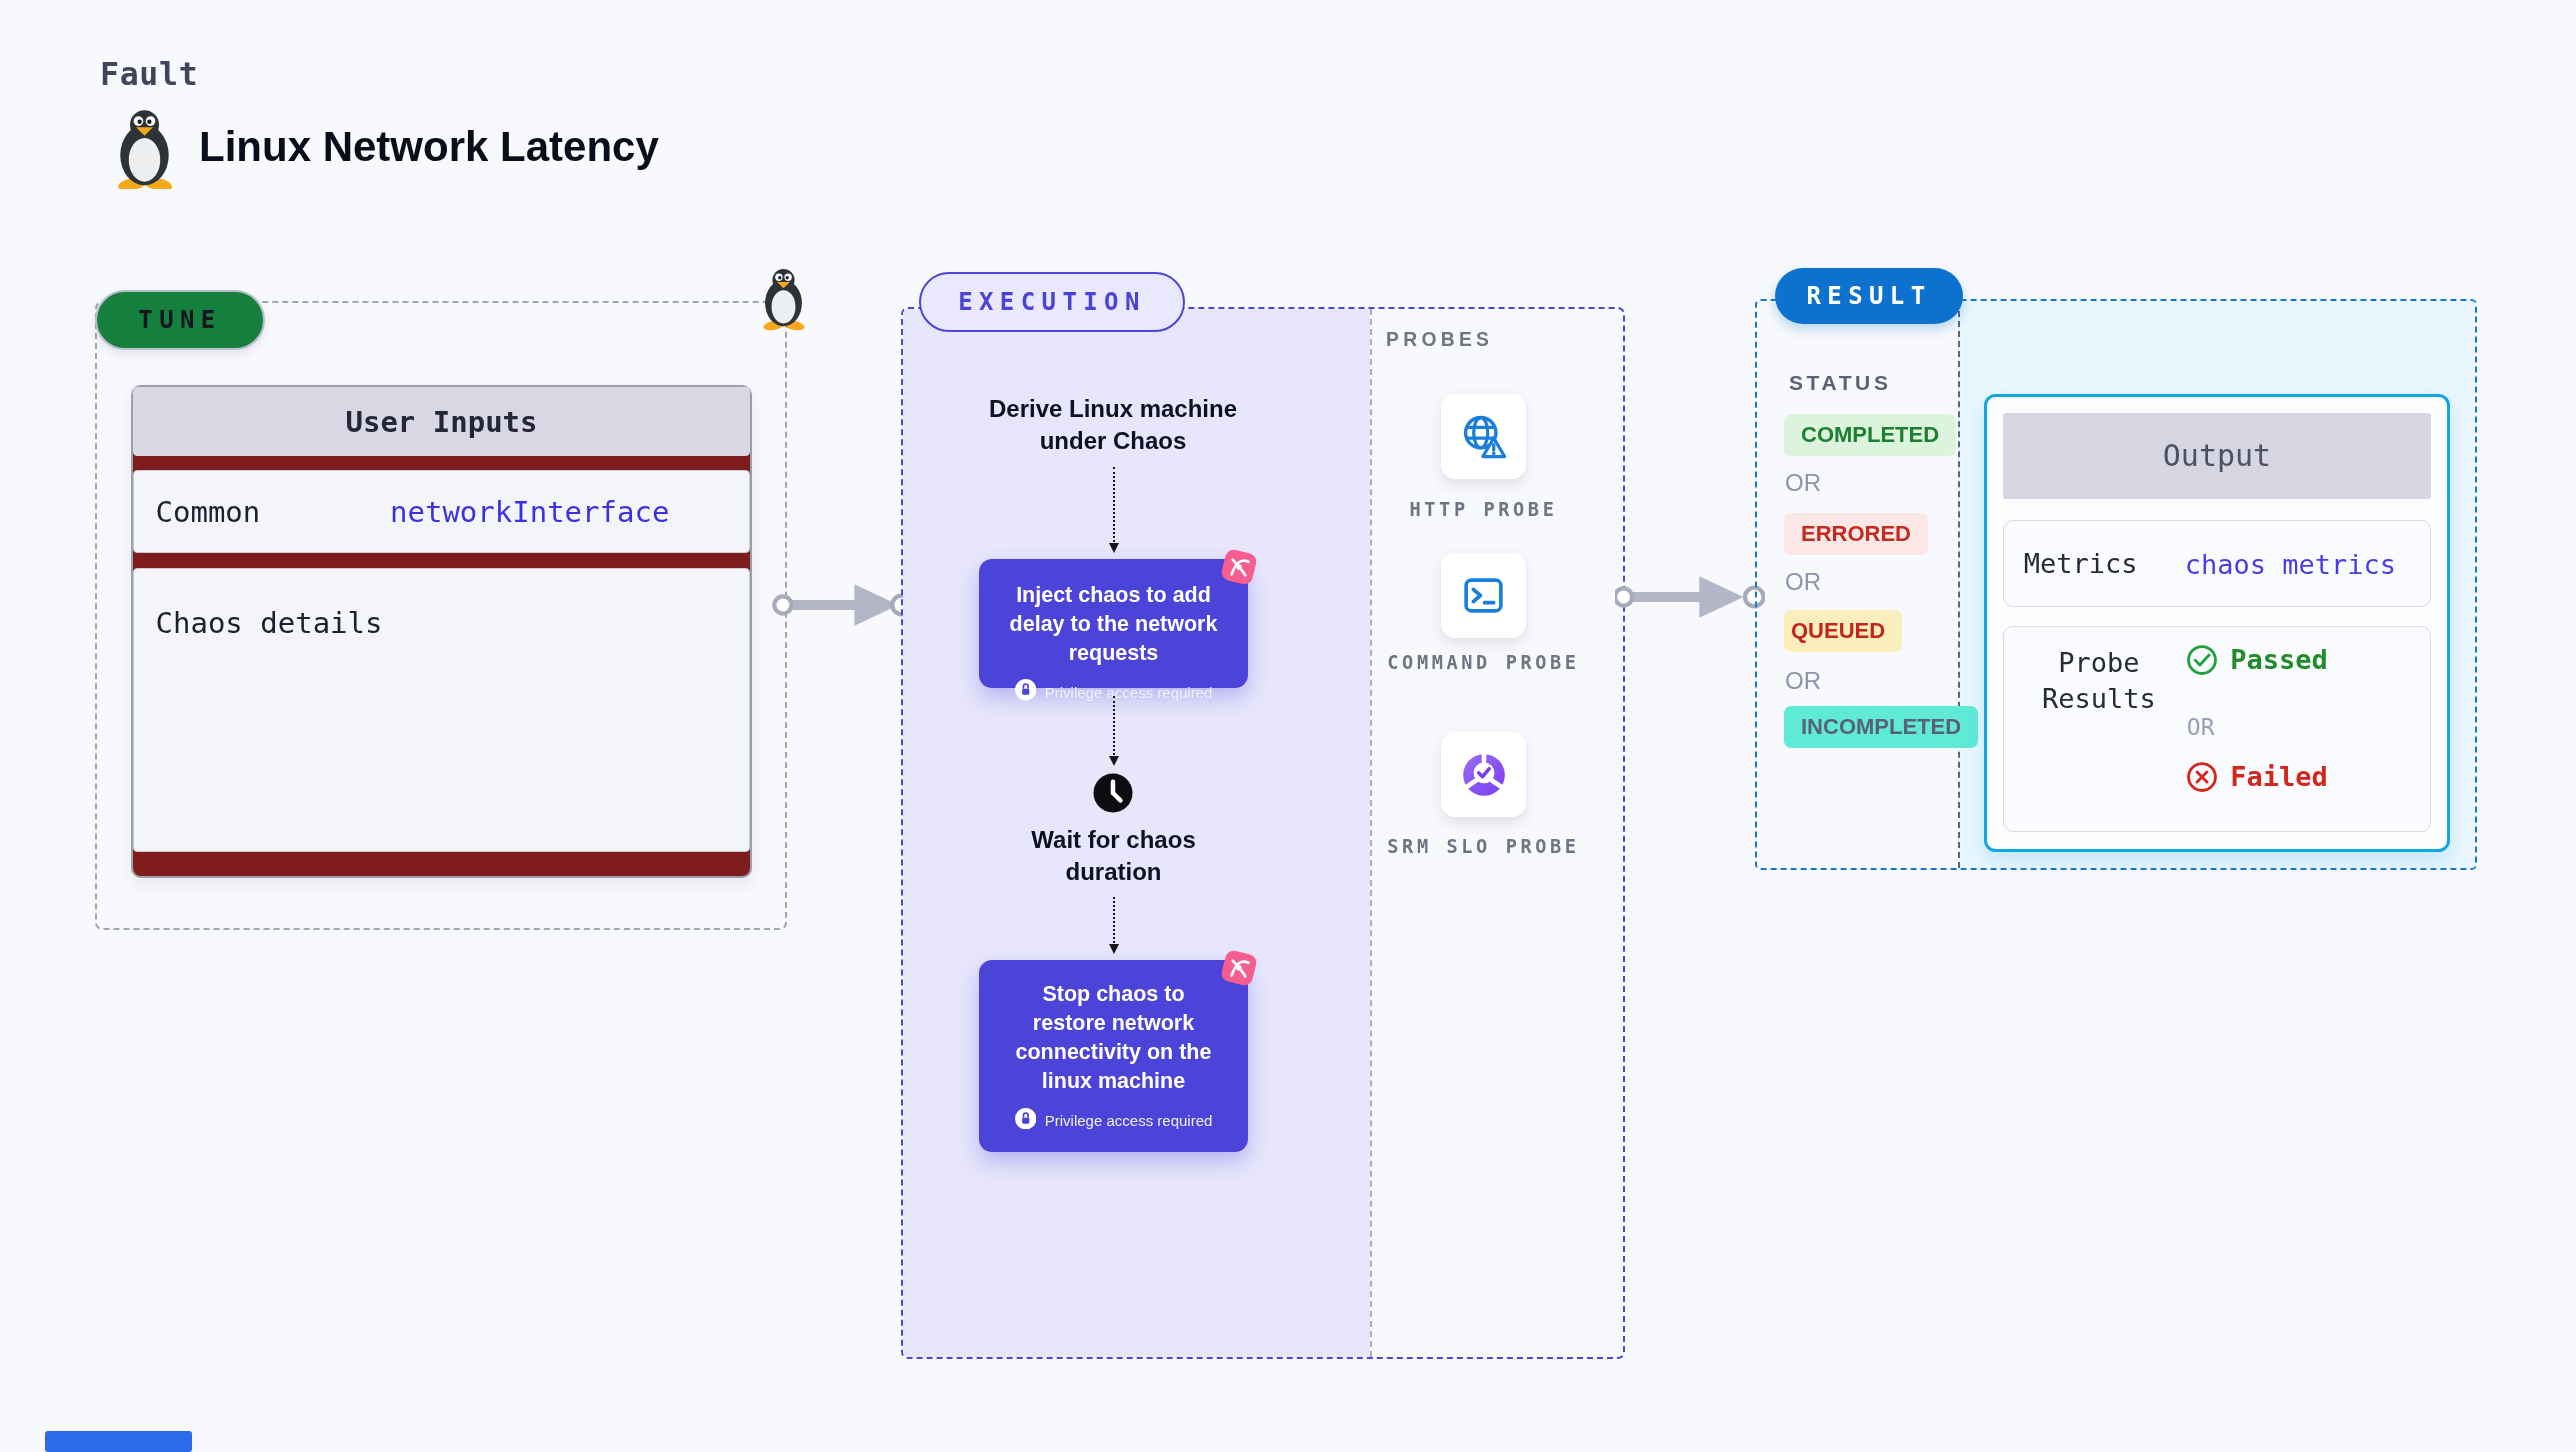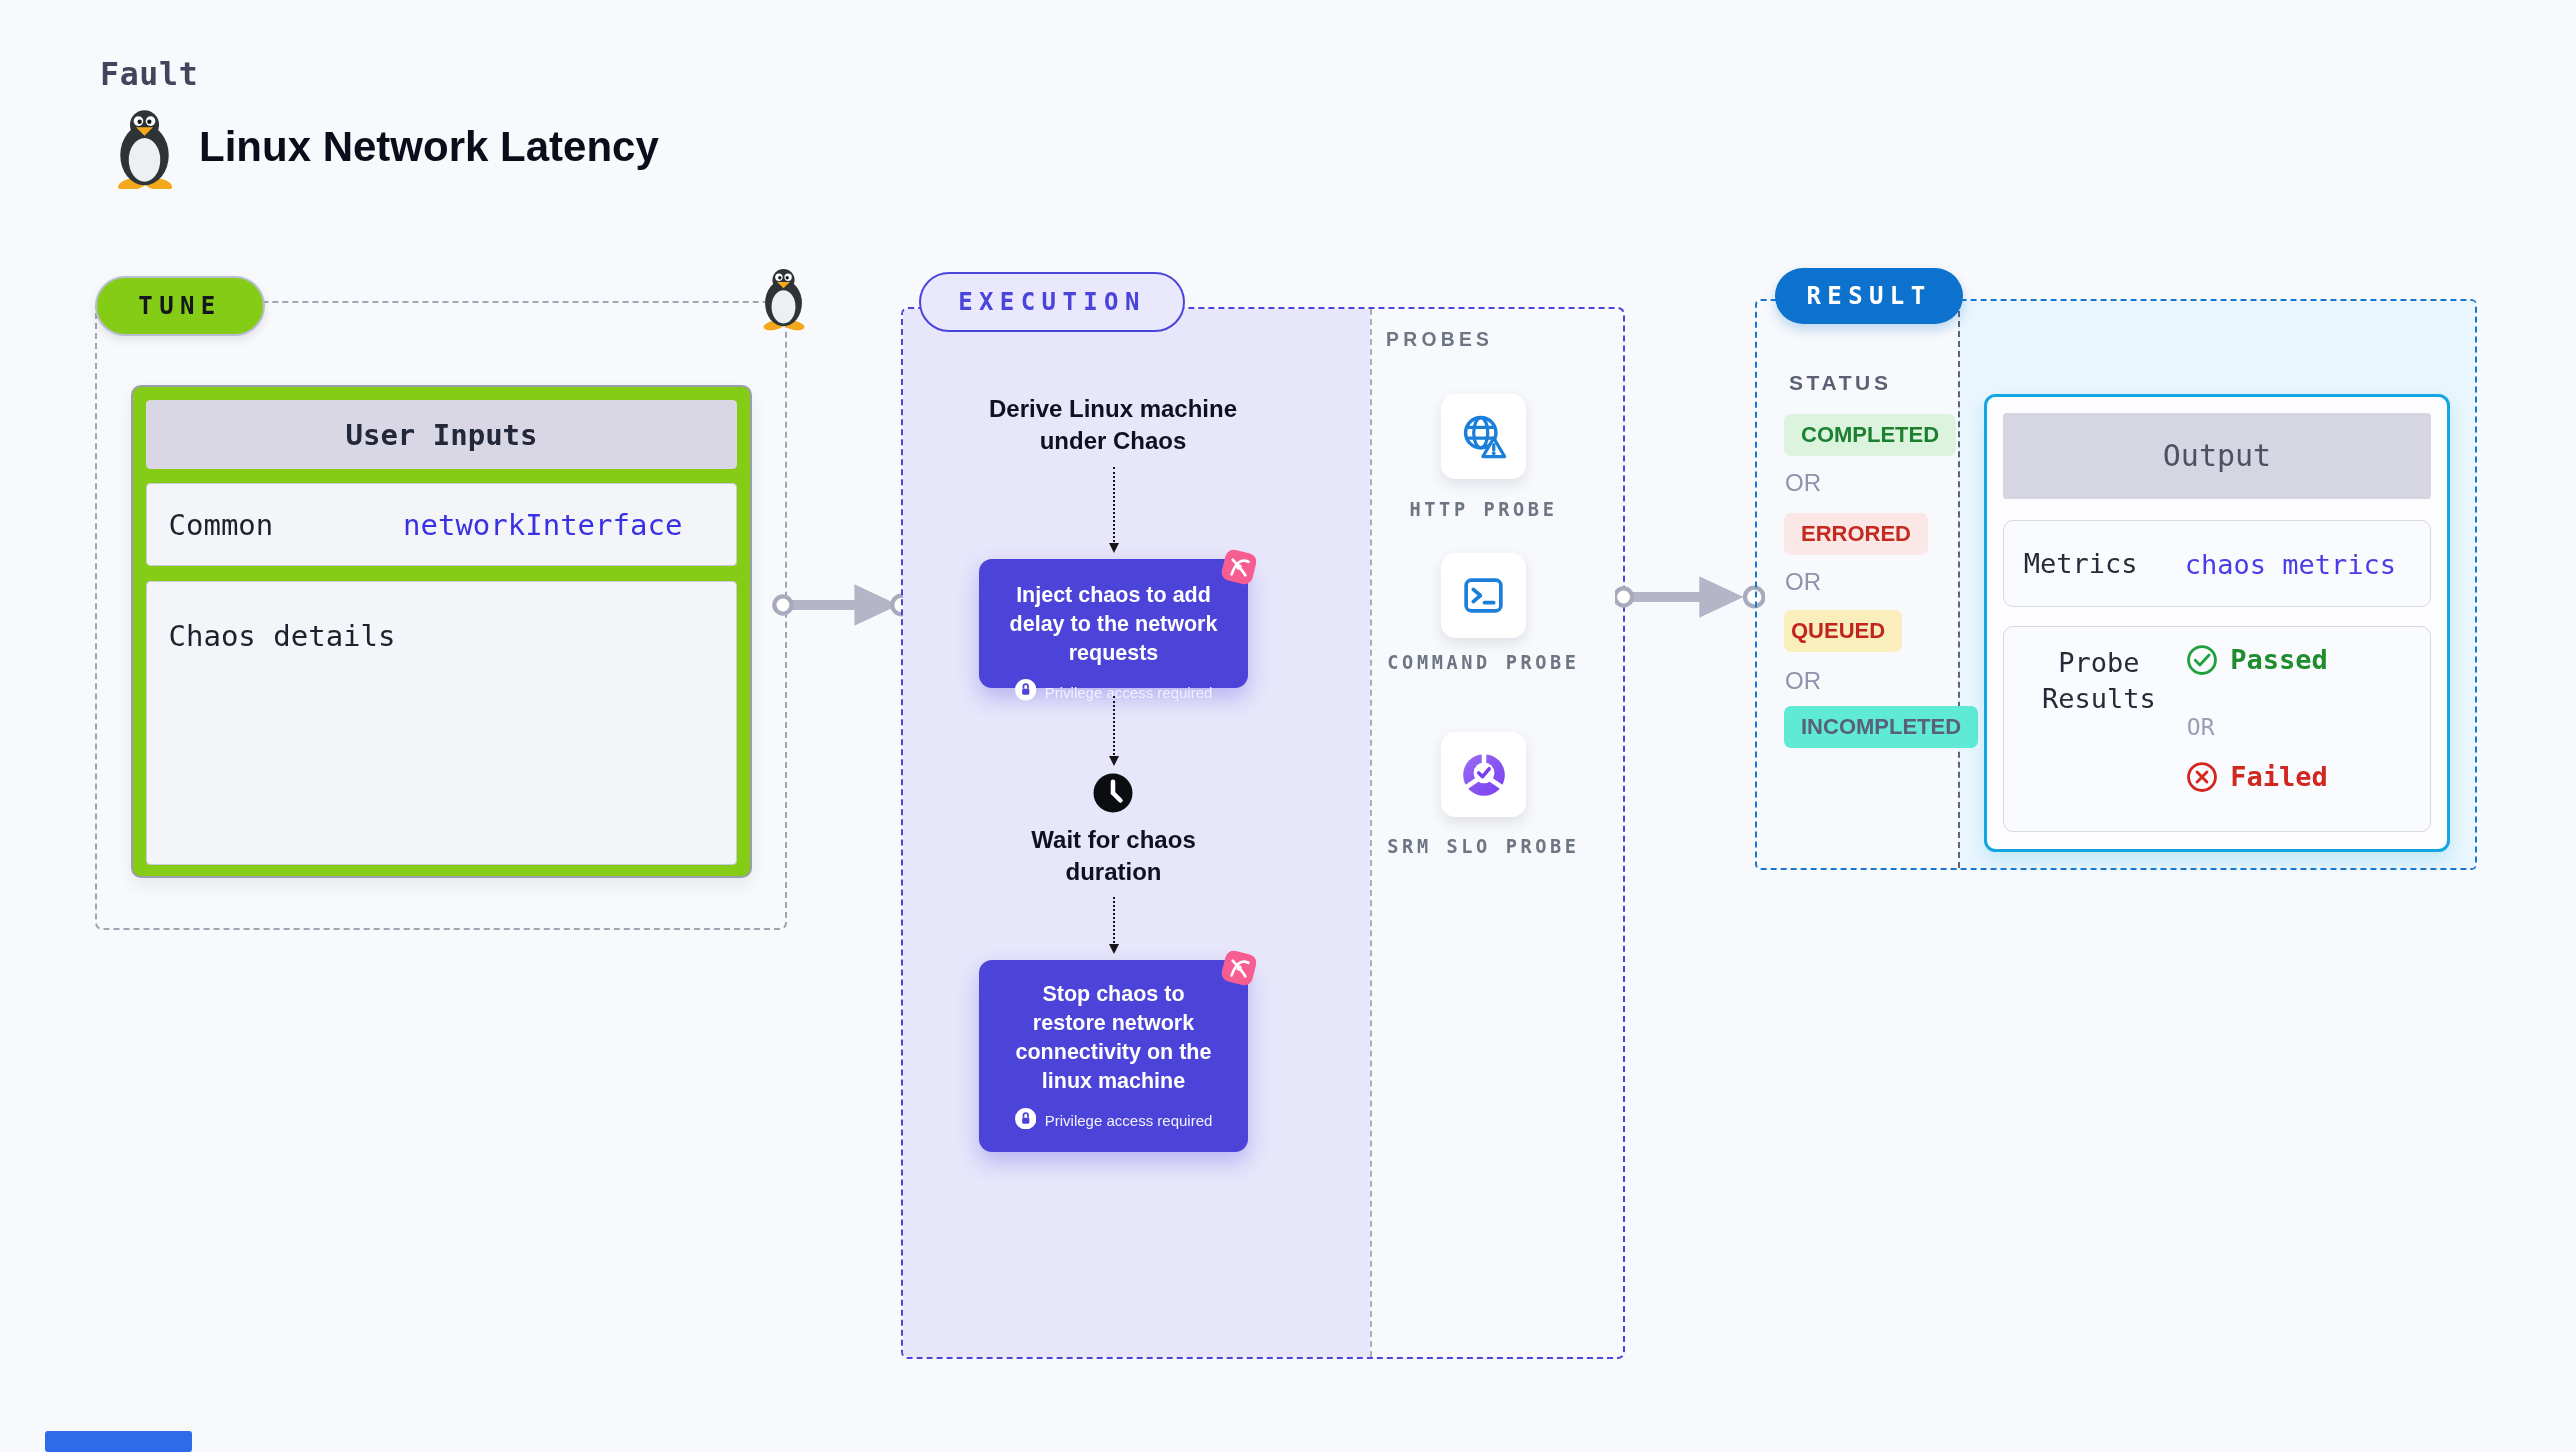--- a/index.html
+++ b/index.html
@@ -9,28 +9,28 @@
   .mono{font-family:"DejaVu Sans Mono","Liberation Mono",monospace;}
 
   
   .eyebrow{left:100px;top:56px;font-size:31.5px;font-weight:600;color:#41445a;letter-spacing:0.7px;}
   .page-title{left:199px;top:123px;font-size:42px;font-weight:bold;color:#0b0e1a;}
 
   
   .pill{height:56px;border-radius:31.5px;display:flex;align-items:center;justify-content:center;
         font-size:24px;font-weight:bold;letter-spacing:6.4px;z-index:6;
         font-family:"DejaVu Sans Mono","Liberation Mono",monospace;}
-  .pill-tune{left:95px;top:276px;width:166px;background:#84cc16;border:2.1px solid #b9bdd0;color:#15161f;box-shadow:0 4.3px 10px rgba(40,44,70,.10);}
+  .pill-tune{left:95px;top:290px;width:166px;background:#15803d;border:2.1px solid #b9bdd0;color:#15161f;box-shadow:0 4.3px 10px rgba(40,44,70,.10);}
   .pill-exec{left:919px;top:272px;width:262px;background:#eae8fd;border:2.9px solid #4b44da;color:#4b44da;}
   .pill-result{left:1775px;top:268px;width:188px;background:#0d72cd;border:none;color:#ffffff;box-shadow:0 5.7px 11.5px rgba(13,114,205,.25);}
 
   
   .tune-region{left:95px;top:301px;width:688px;height:625px;border:2.1px dashed #9fa5b1;border-radius:7.2px;}
-  .ui-card{left:131px;top:385px;width:621px;height:493px;background:#84cc16;border:2.1px solid #99a0ac;border-radius:10px;
-           box-sizing:border-box;padding:13px;box-shadow:0 7.2px 15.8px rgba(50,55,80,.08);}
+  .ui-card{left:131px;top:385px;width:621px;height:493px;background:#7f1d1d;border:2.1px solid #99a0ac;border-radius:10px;
+           box-sizing:border-box;padding:0;box-shadow:0 7.2px 15.8px rgba(50,55,80,.08);}
   .ui-head{height:69px;background:#d8d7e3;border-radius:4.3px;display:flex;align-items:center;justify-content:center;
            font-size:29px;font-weight:600;color:#23273a;}
   .ui-row{position:relative;margin-top:14.3px;background:#f4f5f9;border:1.4px solid #c9ccd9;border-radius:4.3px;box-sizing:border-box;}
   .ui-row-1{height:83px;}
   .ui-row-2{height:284px;}
   .ui-label{position:absolute;left:21.5px;font-size:29px;color:#1d212e;}
   .ui-val-col{position:absolute;left:256px;top:5.7px;}
   .ui-val{font-size:26.5px;line-height:44px;color:#3a31e4;white-space:nowrap;}
   .ui-val-single{position:absolute;left:256px;top:50%;transform:translateY(-50%);font-size:29px;color:#3a31e4;}
 

